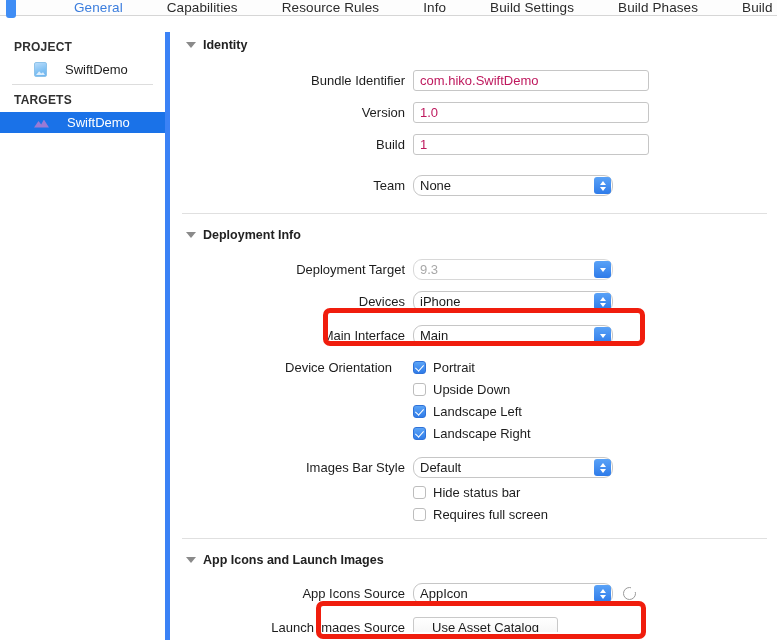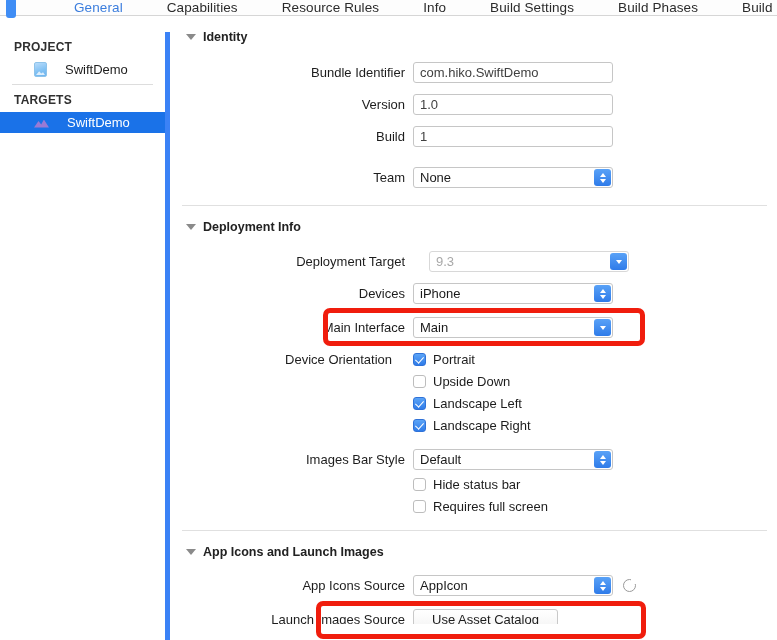--- a/index.html
+++ b/index.html
@@ -67,21 +67,21 @@
     width: 15px; height: 12px; flex: none; position: relative;
   }
   .icn-target::before {
     content:""; position:absolute; left:0; bottom:1px; width:15px; height:8px;
     background:#9a7ad4;
     clip-path: polygon(0 100%, 30% 20%, 48% 62%, 66% 0, 100% 100%);
   }
 
   
   .content {
-    position: absolute; left: 170px; top: 16px;
+    position: absolute; left: 170px; top: 24px;
     width: 607px; height: 608px; background: #ffffff;
     overflow: hidden;
   }
   .section-head {
     display: flex; align-items: center; gap: 7px;
     padding: 14px 0 0 16px; font-size: 12.5px; font-weight: bold; color: #222;
     cursor: pointer;
   }
   .disclosure {
     width: 0; height: 0; flex:none;
@@ -94,29 +94,29 @@
     display: flex; align-items: center;
     margin-top: 11px;
   }
   .row .label {
     width: 243px; text-align: right; padding-right: 8px;
     font-size: 13px; color: #1d1d1d; flex: none; white-space: nowrap;
   }
 
   .field {
     height: 21px; border: 1px solid #c6c6c6; border-radius: 3px;
-    background: #ffffff; font-size: 13px; color: #404040;
+    background: #ffffff; font-size: 13px; color: #be185d;
     display: flex; align-items: center; padding: 0 6px;
-    width: 200px;
+    width: 236px;
   }
 
   
   .combo {
     position: relative; height: 21px; width: 200px;
-    border: 1px solid #c6c6c6; border-radius: 3px; background:#fff;
+    border: 1px solid #c6c6c6; border-radius: 9px; background:#fff;
     display:flex; align-items:center; padding: 0 26px 0 6px;
     font-size: 13px; color:#1a1a1a;
   }
   .combo.grey-text { color:#a8a8a8; border-color:#d8d8d8; }
   .combo .stepper {
     position: absolute; right: 1px; top: 1px; width: 17px; height: 17px;
     border-radius: 3px;
     background: linear-gradient(180deg,#59a2f7 0%, #2f7be9 100%);
     display:flex; flex-direction:column; align-items:center; justify-content:center; gap:2px;
     cursor:pointer;
@@ -241,21 +241,21 @@
       </span>
     </div>
 
     <div class="sec-divider" style="margin-top:17px;"></div>
 
     <div class="section-head">
       <span class="disclosure"></span>
       <span>Deployment Info</span>
     </div>
 
-    <div class="row" style="margin-top:17px;gap:16px;">
+    <div class="row" style="margin-top:17px;">
       <span class="label">Deployment Target</span>
       <span class="combo grey-text">
         <span>9.3</span>
         <span class="stepper single">
           <span class="chev-dn"></span>
         </span>
       </span>
     </div>
 
     <div class="row">

